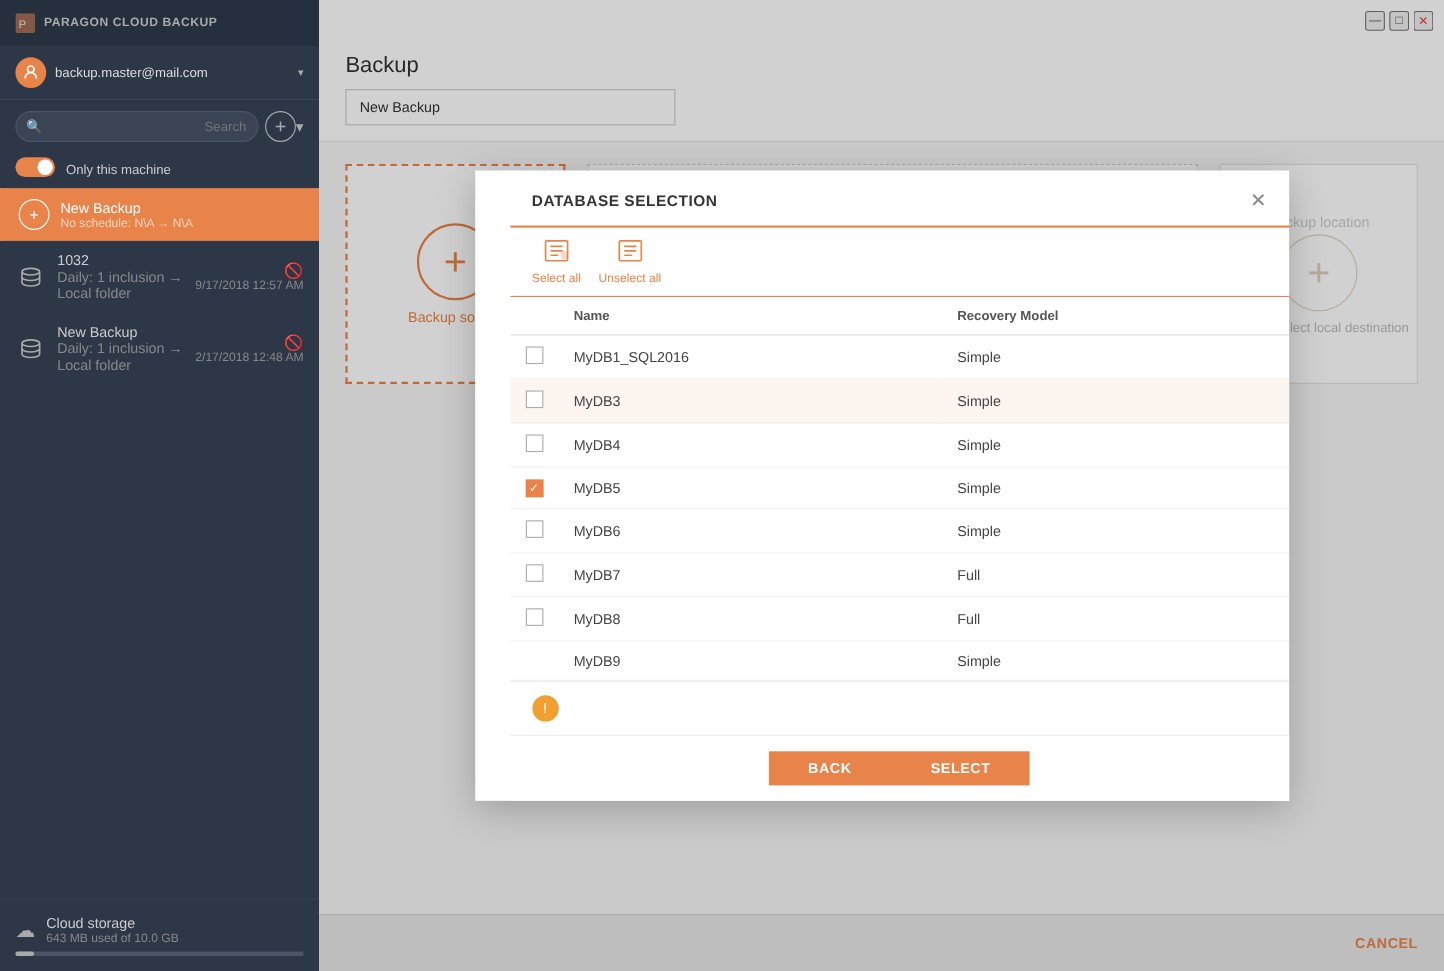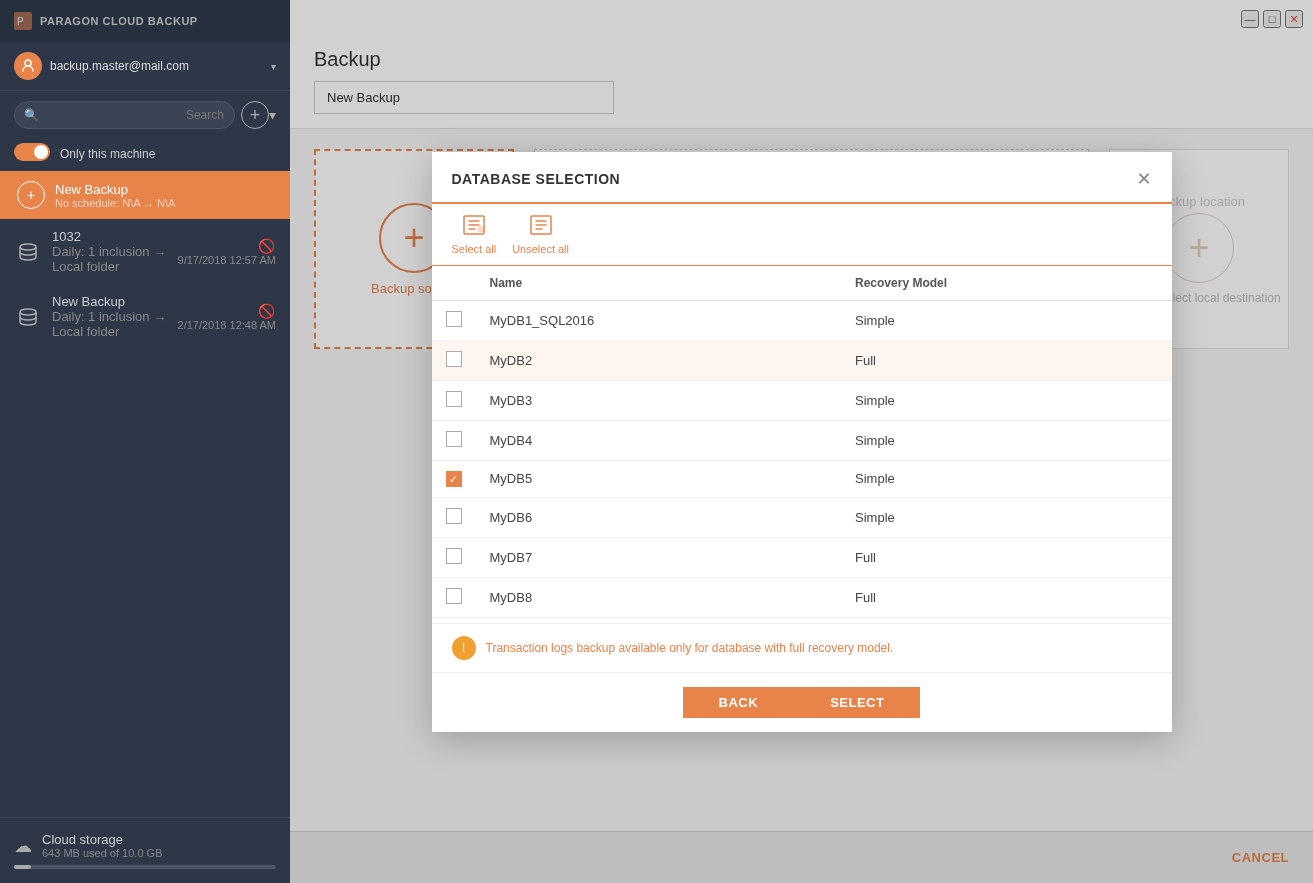--- a/index.html
+++ b/index.html
@@ -214,21 +214,21 @@
 
     
     .modal-overlay {
       position: absolute; top: 0; left: 0; right: 0; bottom: 0;
       background: rgba(0,0,0,0.18); display: flex; align-items: center; justify-content: center;
       z-index: 100;
     }
     .modal {
       background: white; width: 740px; max-height: 580px;
       box-shadow: 0 8px 32px rgba(0,0,0,0.22);
-      display: flex; flex-direction: column;
+      display: flex; flex-direction: column; padding-left: 32px;
     }
     .modal-header {
       display: flex; align-items: center; justify-content: space-between;
       padding: 16px 20px 12px 20px;
       border-bottom: 2px solid #e8834a;
     }
     .modal-title { font-size: 14px; font-weight: 700; color: #333; letter-spacing: 0.5px; text-transform: uppercase; }
     .modal-close {
       background: none; border: none; font-size: 18px; cursor: pointer; color: #888;
     }
@@ -453,25 +453,20 @@
               <th>Name</th>
               <th>Recovery Model</th>
             </tr>
           </thead>
           <tbody id="db-table-body">
           <tr>
                 <td class="cb-cell"><div class="checkbox"></div></td>
                 <td>MyDB1_SQL2016</td>
                 <td>Simple</td>
               </tr>
-              <tr style="background: rgb(253, 245, 240);">
-                <td class="cb-cell"><div class="checkbox"></div></td>
-                <td>MyDB2</td>
-                <td>Full</td>
-              </tr>
               <tr>
                 <td class="cb-cell"><div class="checkbox"></div></td>
                 <td>MyDB3</td>
                 <td>Simple</td>
               </tr>
               <tr>
                 <td class="cb-cell"><div class="checkbox"></div></td>
                 <td>MyDB4</td>
                 <td>Simple</td>
               </tr>
@@ -499,21 +494,20 @@
                 <td class="cb-cell"></td>
                 <td>MyDB9</td>
                 <td>Simple</td>
               </tr>
             </tbody>
         </table>
       </div>
 
       <div class="modal-notice">
         <div class="notice-icon">!</div>
-        <span>Transaction logs backup available only for database with full recovery model.</span>
       </div>
 
       <div class="modal-footer">
         <button class="modal-btn btn-back">BACK</button>
         <button class="modal-btn btn-select">SELECT</button>
       </div>
     </div>
   </div>
 </div>
 

